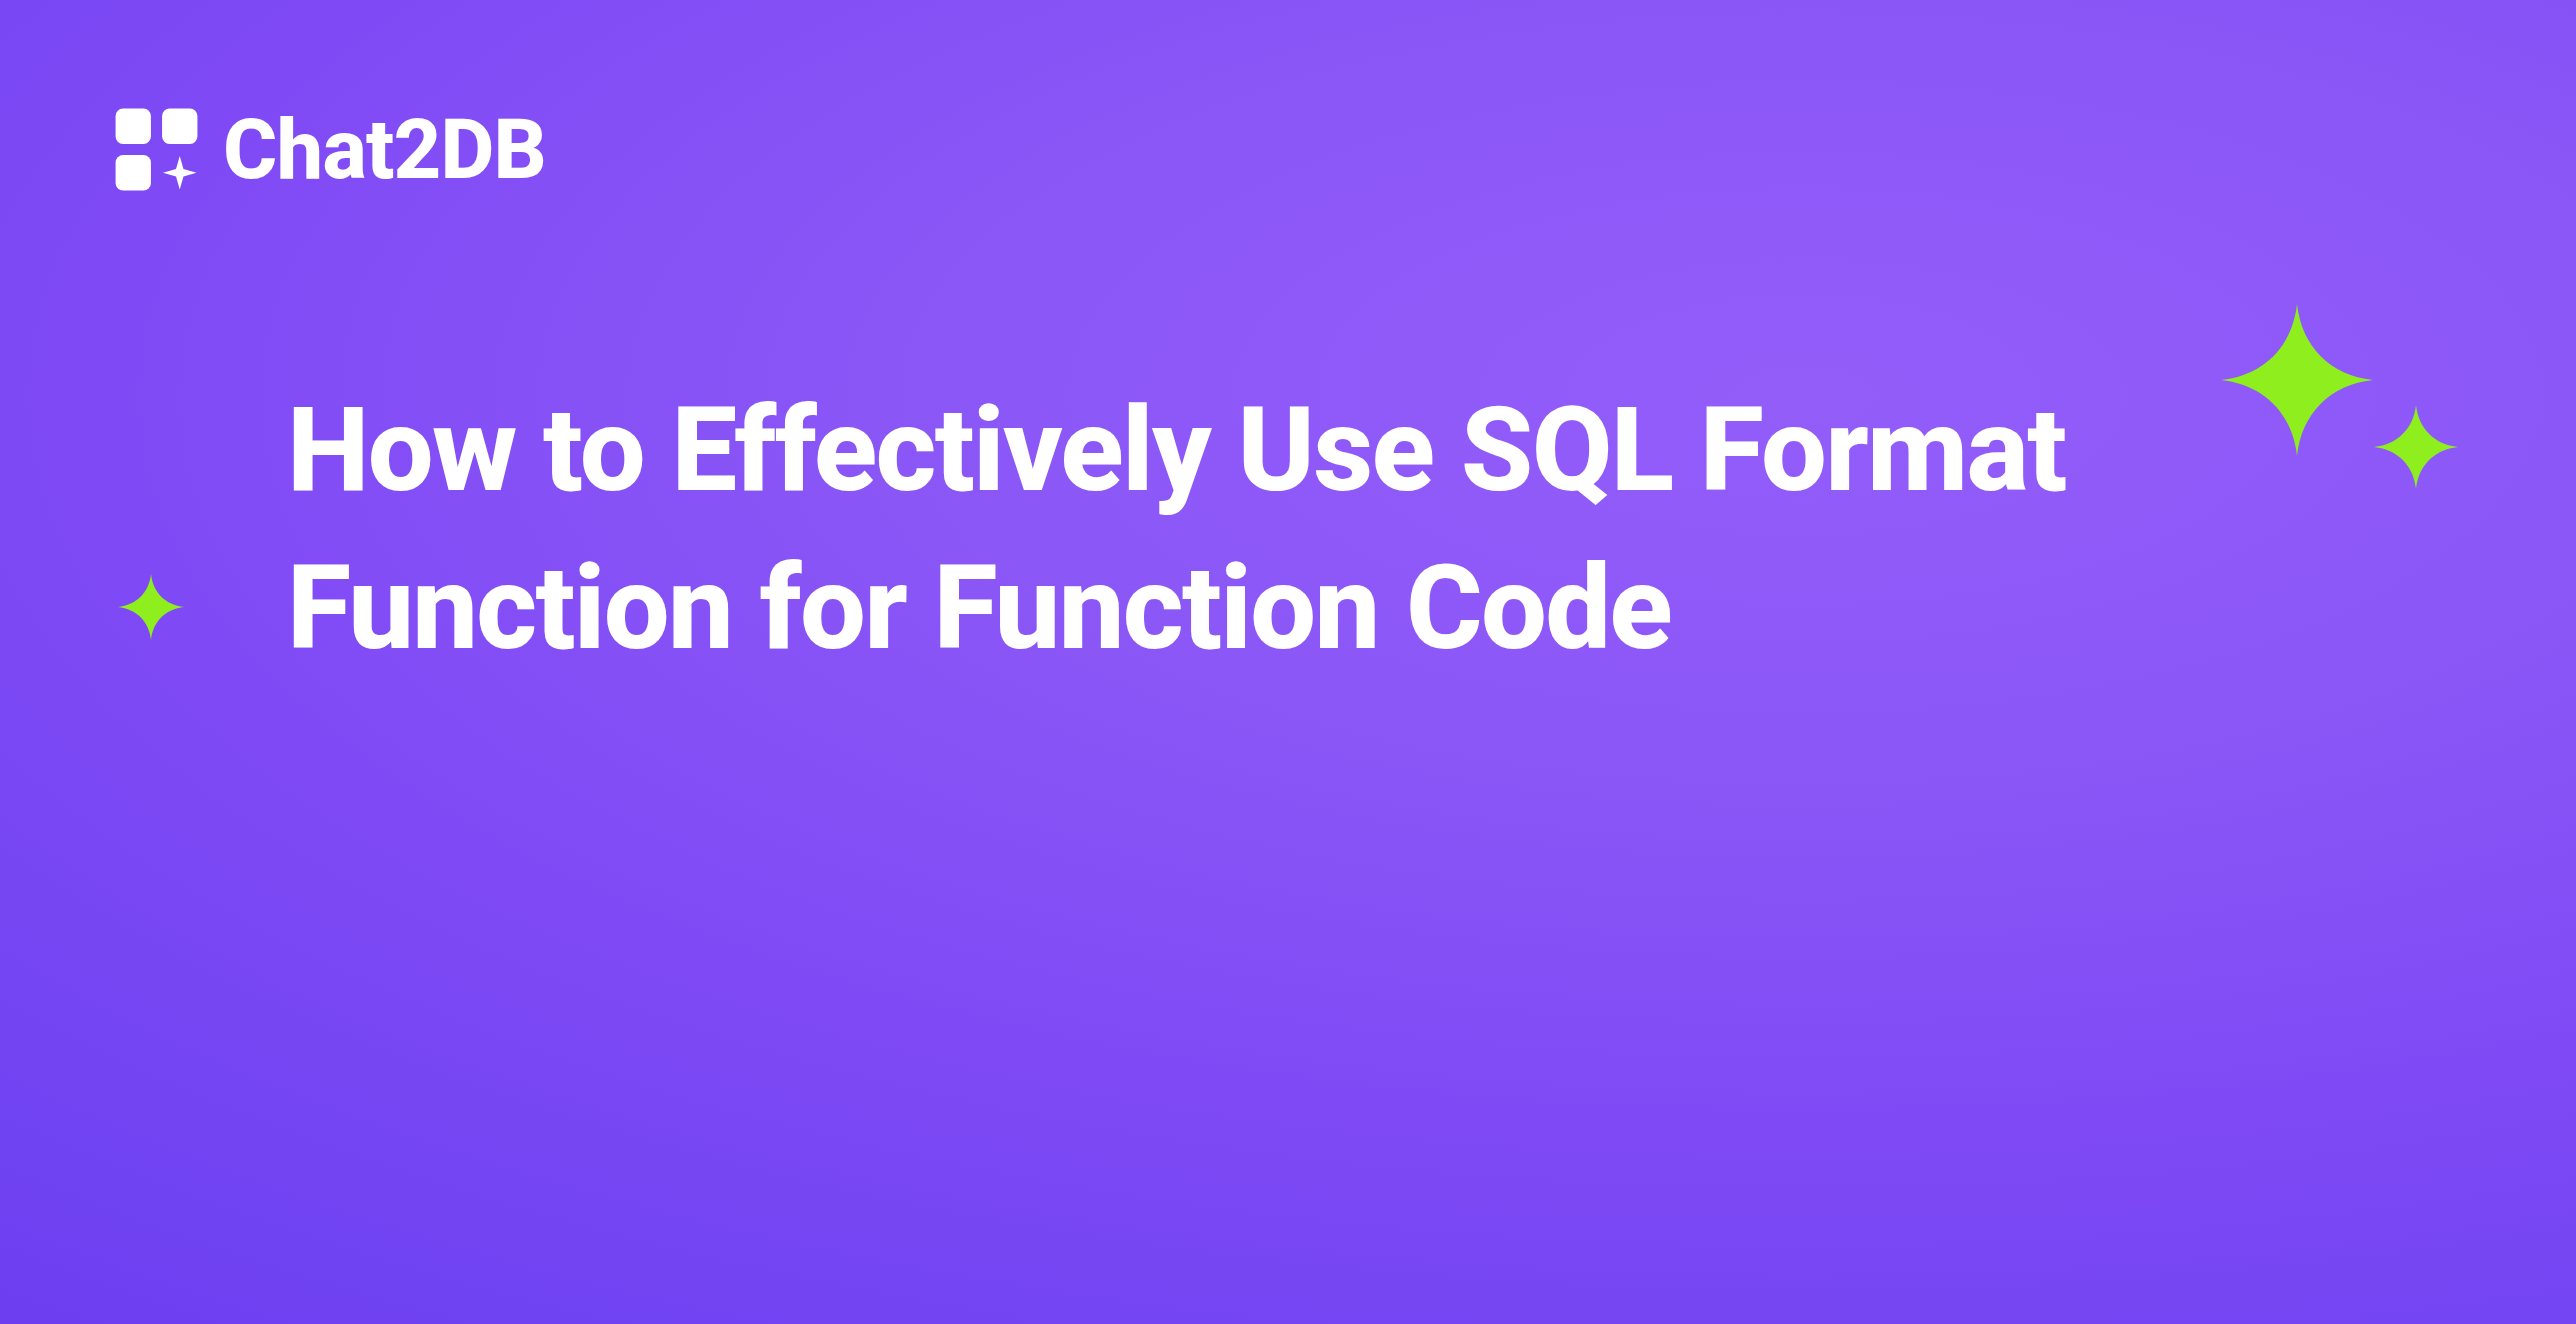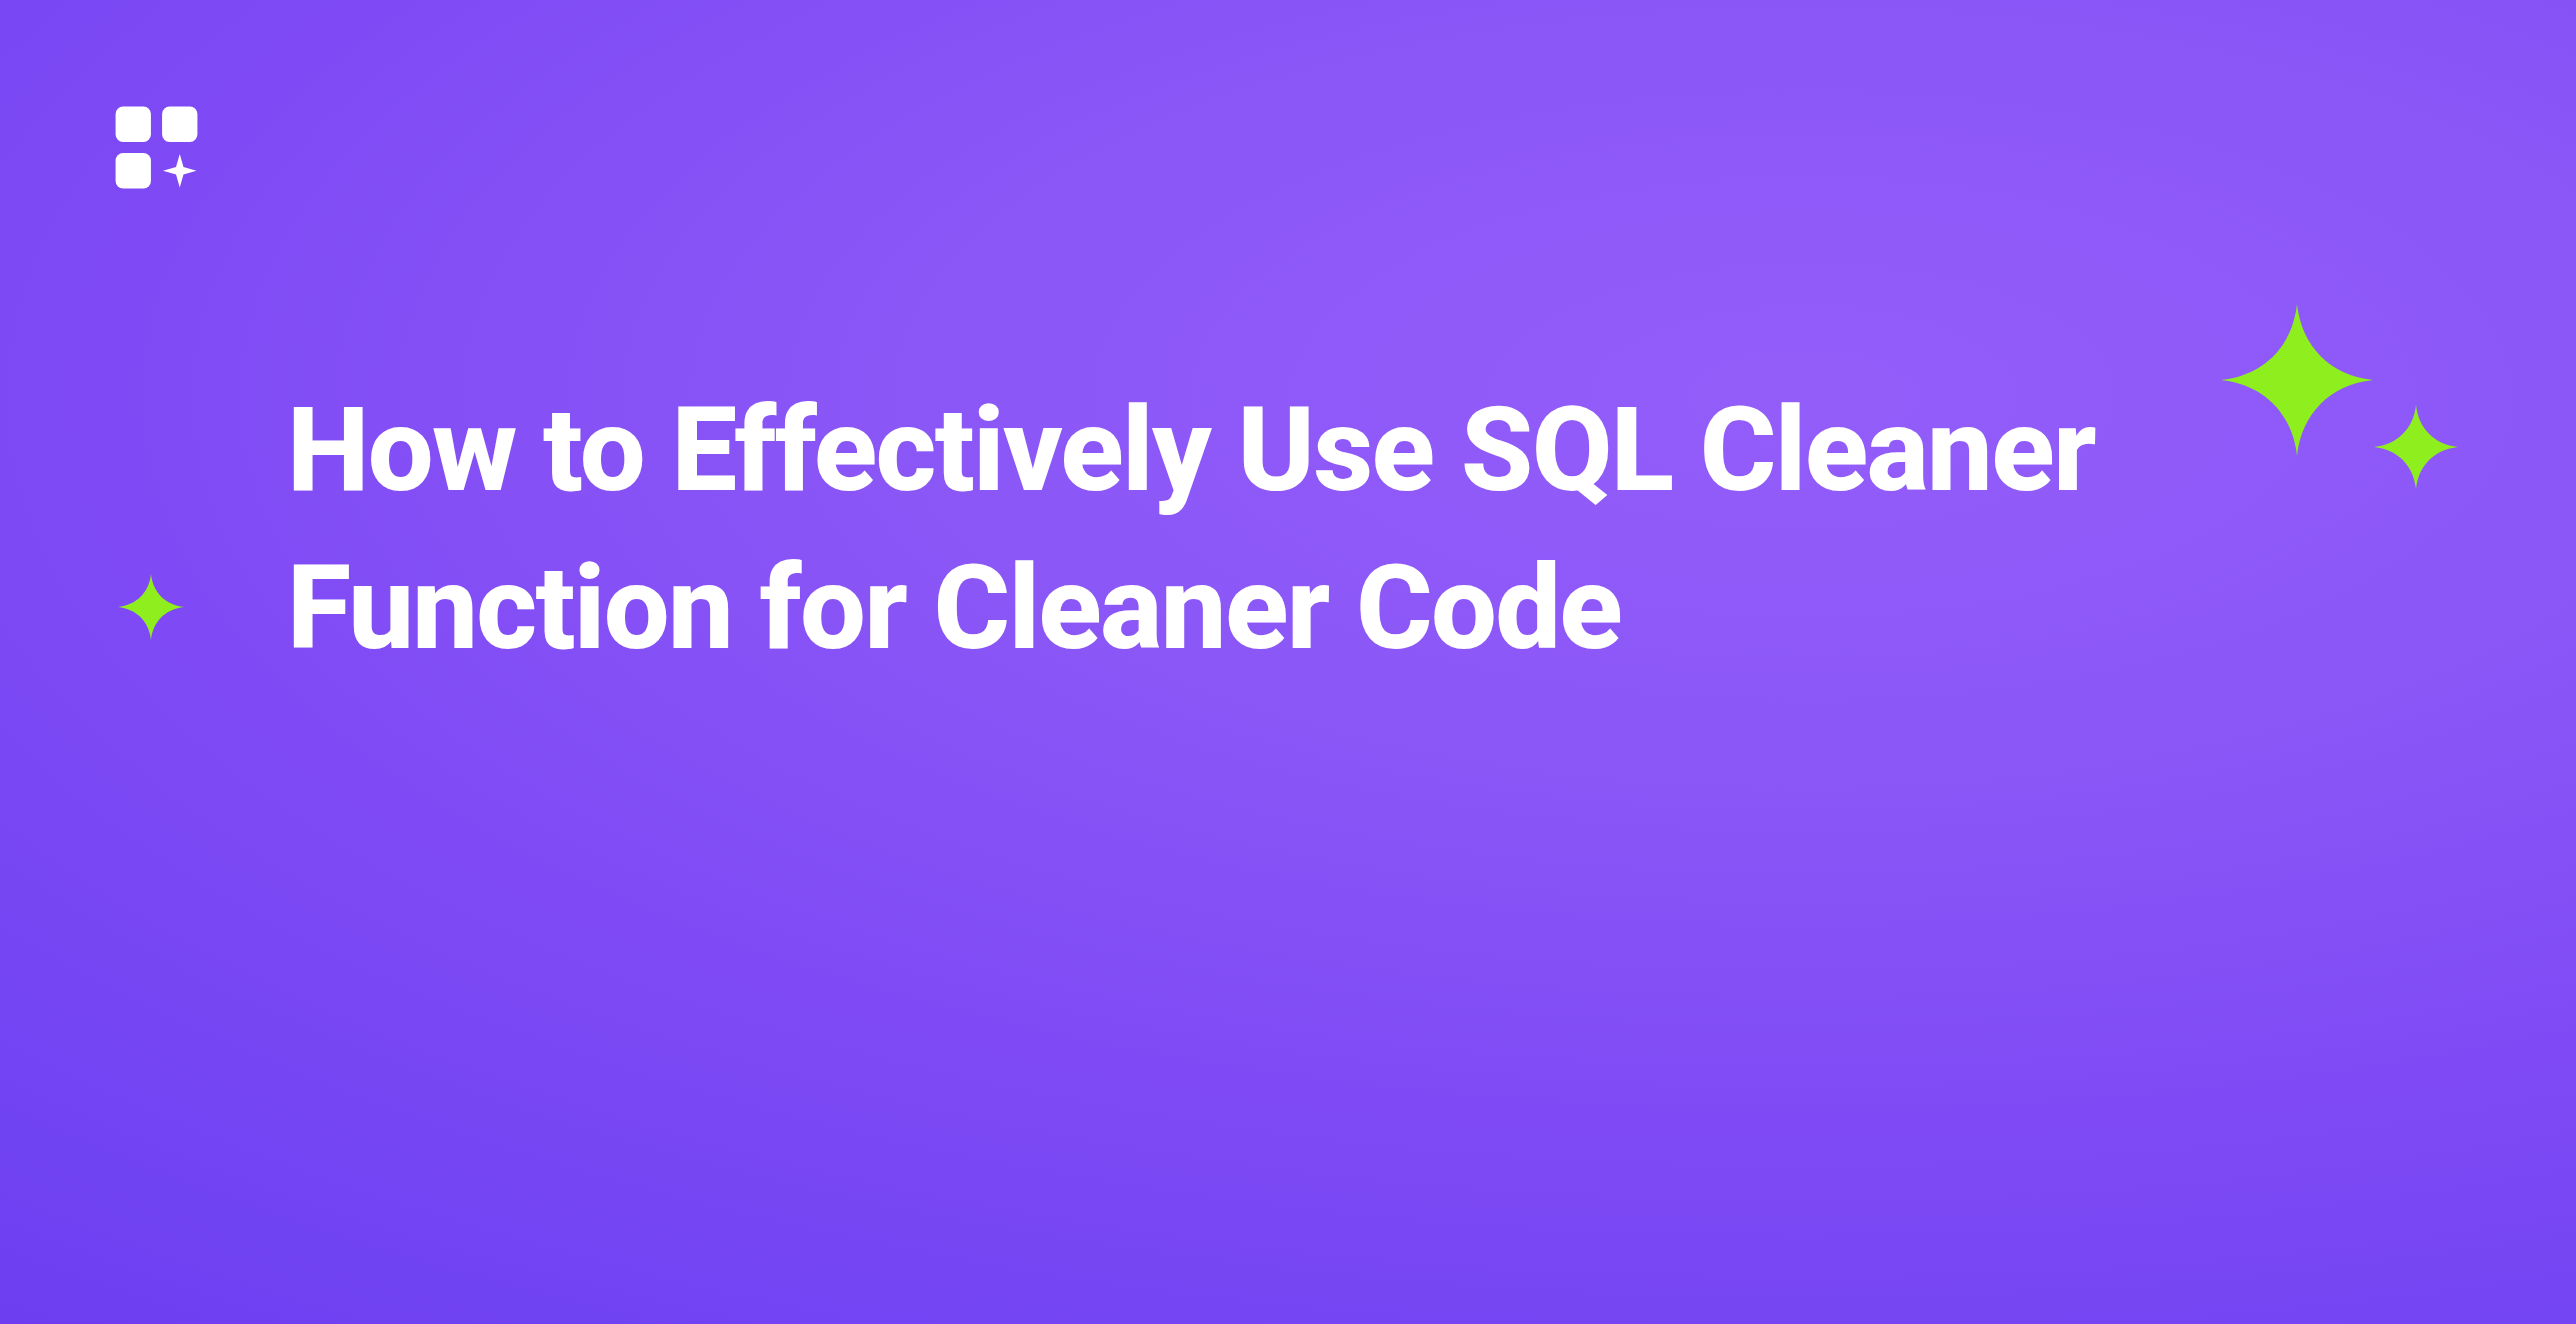--- a/index.html
+++ b/index.html
@@ -55,23 +55,24 @@
   <div class="logo-mark">
     <svg viewBox="0 0 100 100" width="93" height="93">
       <rect x="6" y="6" width="38" height="38" rx="8" fill="#ffffff"></rect>
       <rect x="56" y="6" width="38" height="38" rx="8" fill="#ffffff"></rect>
       <rect x="6" y="56" width="38" height="38" rx="8" fill="#ffffff"></rect>
       <g transform="translate(75,75)">
         <path d="M0,-18 L4,-4 L18,0 L4,4 L0,18 L-4,4 L-18,0 L-4,-4 Z" fill="#ffffff"></path>
       </g>
     </svg>
   </div>
+  <div class="logo-text">Chat2DB</div>
 </div>
 
-<h1 class="title">How to Effectively Use SQL Cleaner Function for Cleaner Code</h1>
+<h1 class="title">How to Effectively Use SQL Format Function for Function Code</h1>
 
 <div class="sparkle sparkle-left">
   <svg viewBox="0 0 100 100" width="66" height="66">
     <path d="M50,0 C53,28 72,47 100,50 C72,53 53,72 50,100 C47,72 28,53 0,50 C28,47 47,28 50,0 Z" fill="#8fef1e"></path>
   </svg>
 </div>
 
 <div class="sparkle sparkle-right-big">
   <svg viewBox="0 0 100 100" width="152" height="152">
     <path d="M50,0 C53,28 72,47 100,50 C72,53 53,72 50,100 C47,72 28,53 0,50 C28,47 47,28 50,0 Z" fill="#8fef1e"></path>

